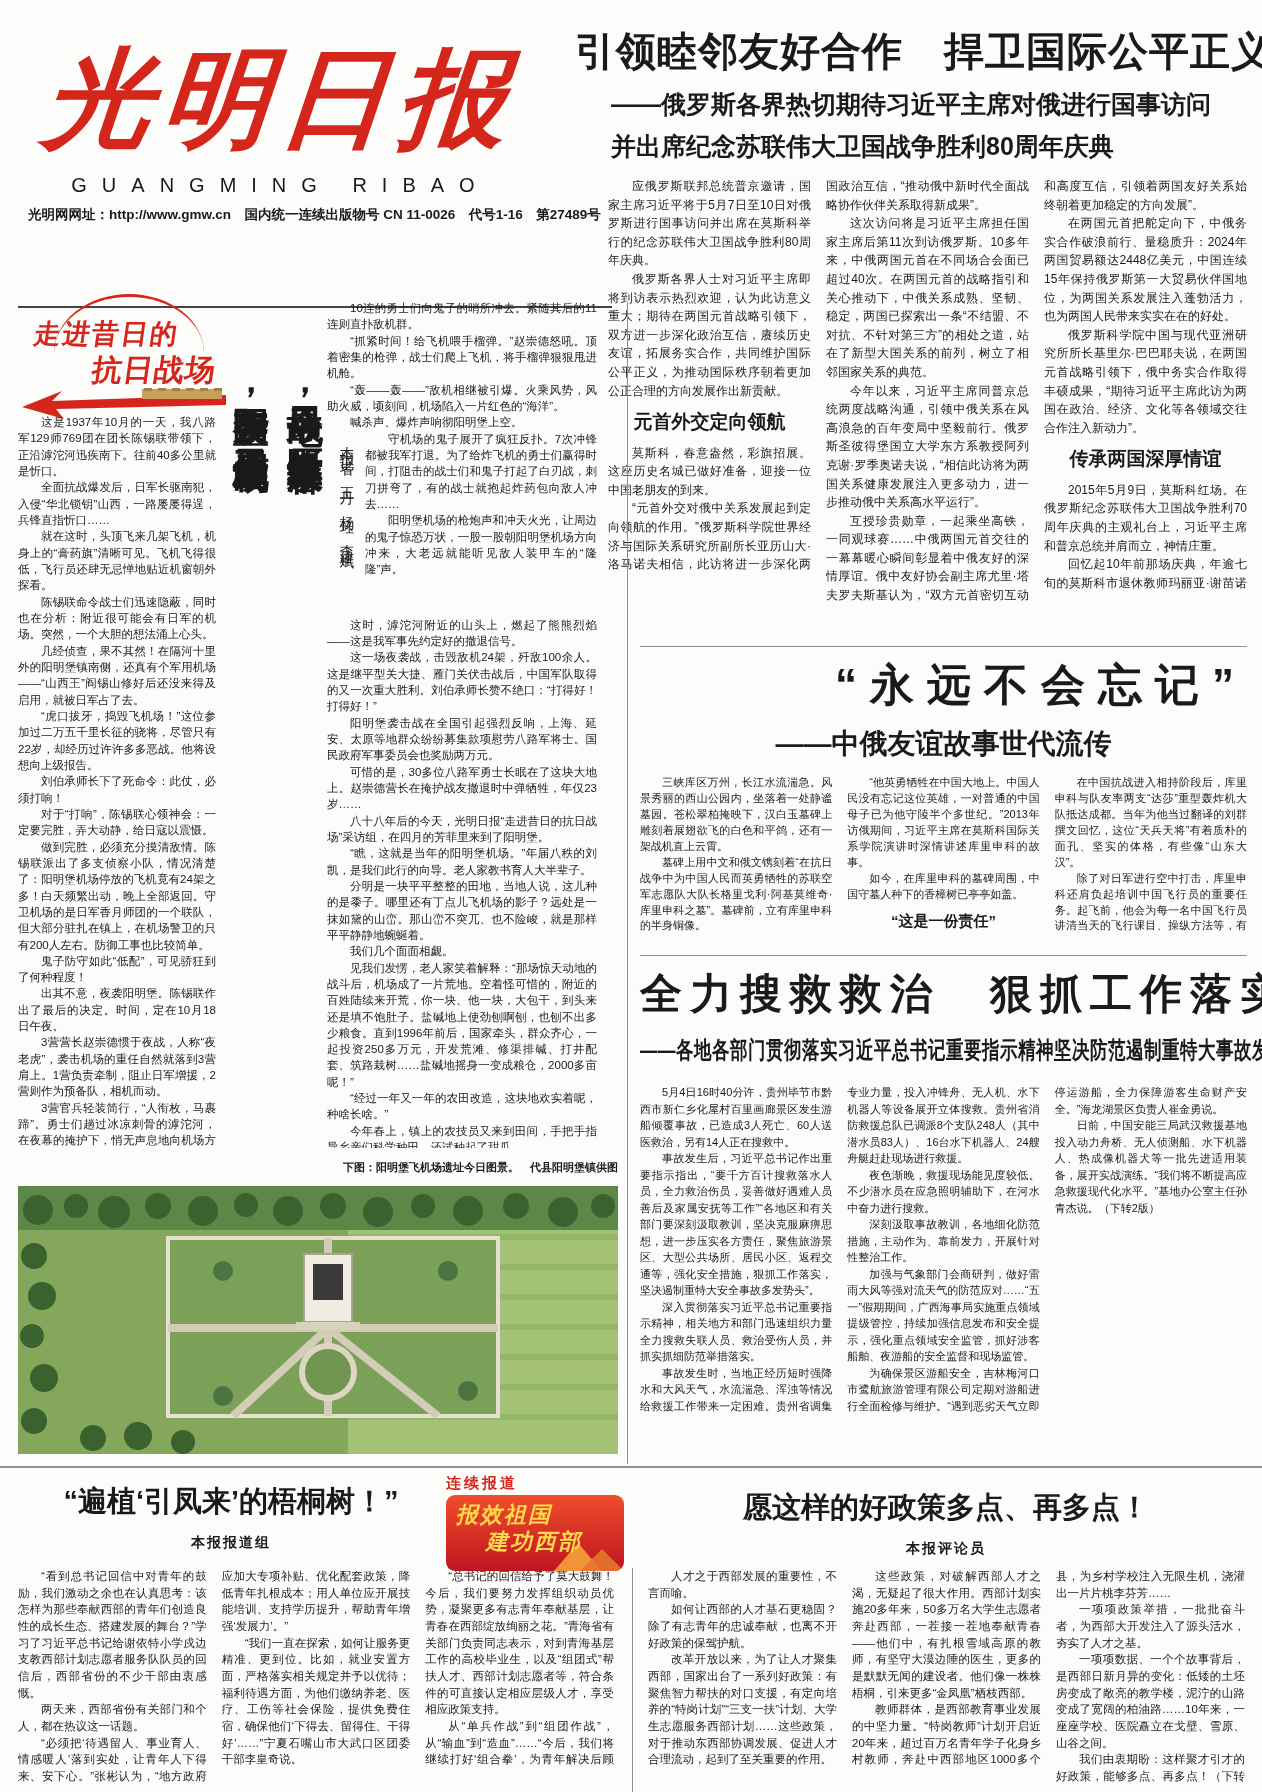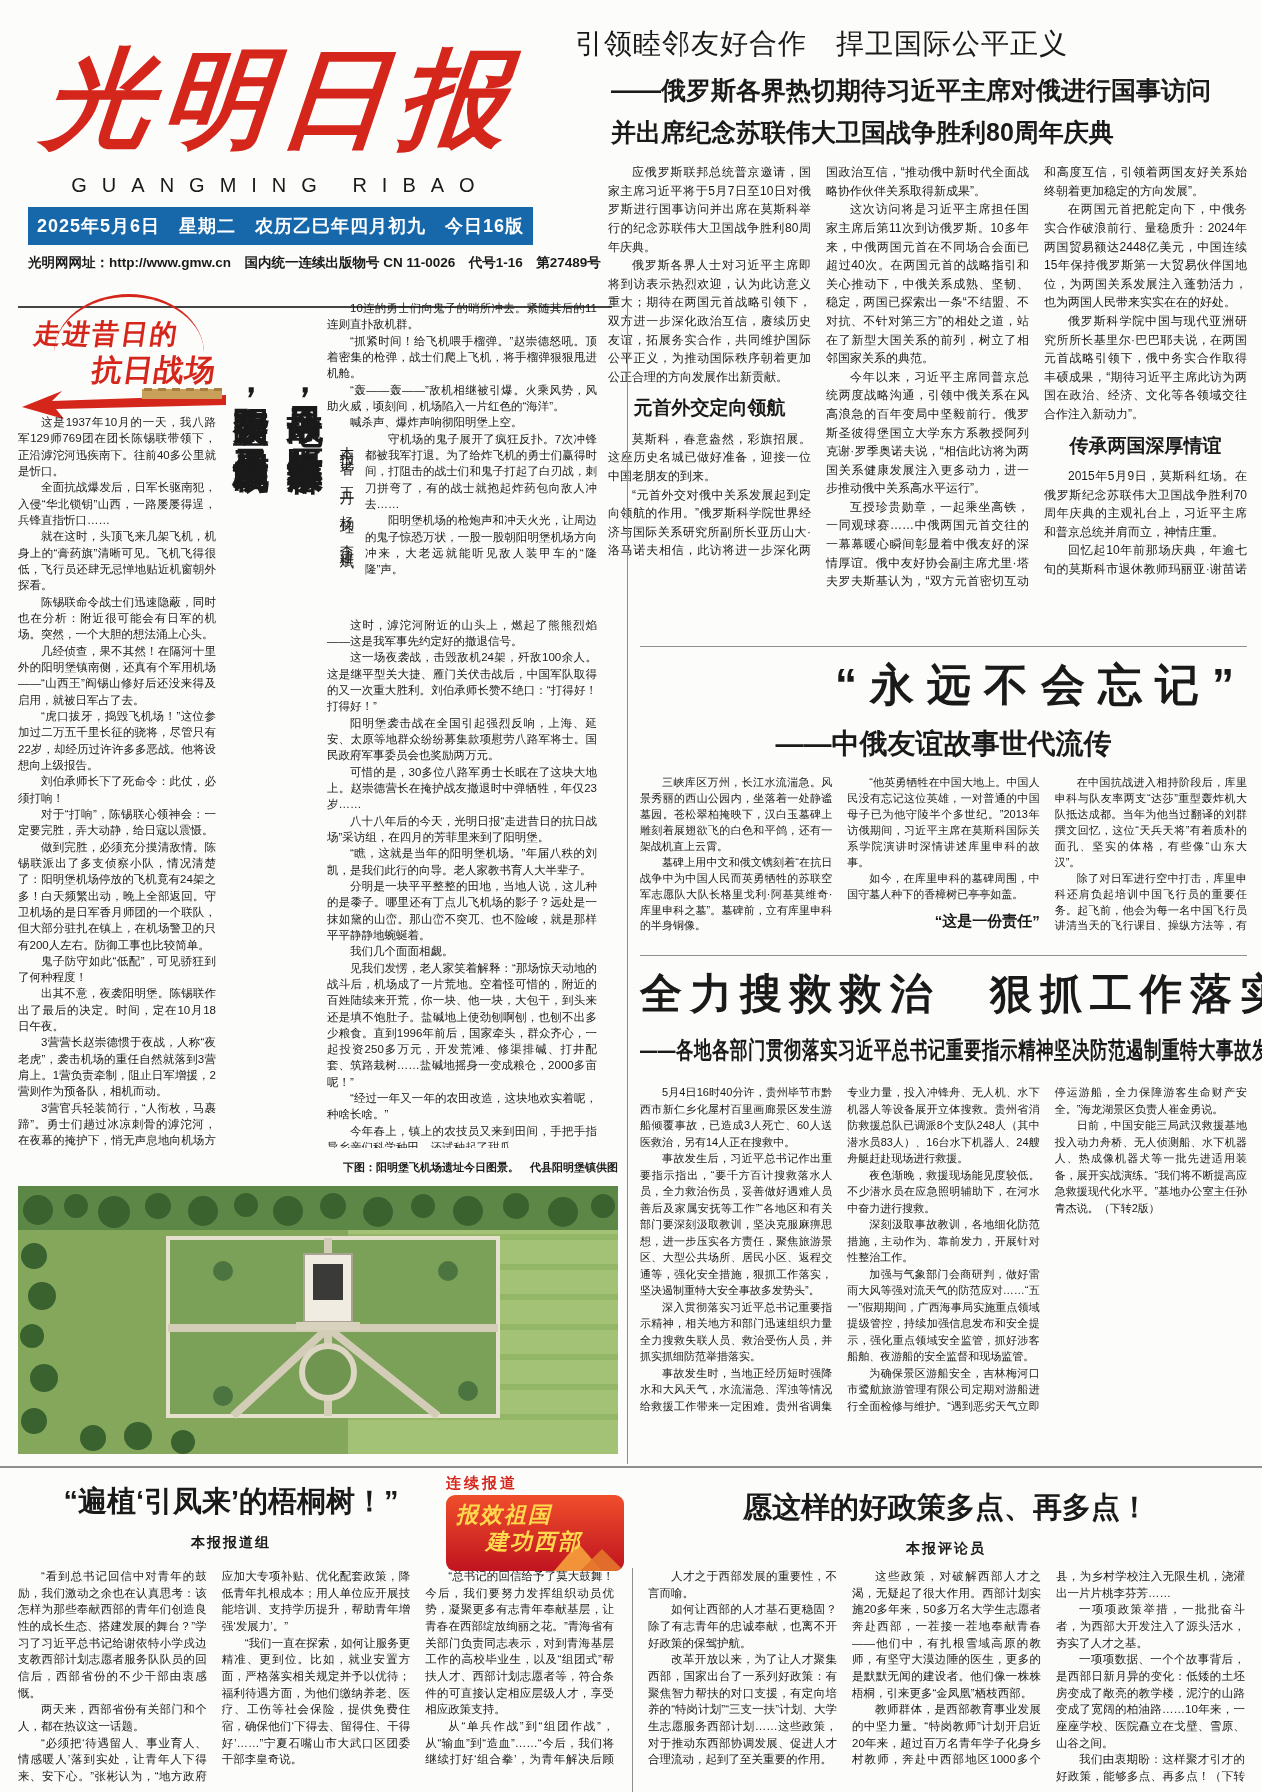--- a/index.html
+++ b/index.html
@@ -13,32 +13,32 @@
   .romanized{text-align:center;letter-spacing:15px;font-size:20px;color:#1a1a1a;margin-top:2px;}
   .datebar{margin-top:10px;background:#1768ab;color:#fff;font-weight:bold;font-size:18px;
            text-align:center;padding:7px 0;letter-spacing:1px;white-space:nowrap;}
   .pubinfo{margin-top:9px;font-size:13.5px;font-weight:bold;white-space:nowrap;width:545px;}
   
   .cols{text-align:justify;overflow:hidden;column-fill:auto;}
   .cols p{margin:0;text-indent:2em;}
   .cols h4{margin:7px 0;text-align:center;font-weight:bold;text-indent:0;}
   
   #top-article{position:absolute;left:575px;top:28px;width:672px;}
-  .top-h1{font-size:28px;font-weight:400;text-align:left;line-height:1.15;letter-spacing:1px;white-space:nowrap;}
+  .top-h1{font-size:40px;font-weight:700;text-align:left;line-height:1.15;letter-spacing:1px;white-space:nowrap;}
   .top-sub1{font-size:25px;font-weight:bold;text-align:center;margin-top:14px;white-space:nowrap;}
   .top-sub2{font-size:25px;font-weight:bold;text-align:left;padding-left:36px;margin-top:9px;white-space:nowrap;}
   .top-body{margin-top:14px;margin-left:33px;width:639px;height:428px;columns:3;column-gap:15px;
             font-size:12px;line-height:1.55;}
   .top-body h4{font-size:19px;}
   
   #remember{position:absolute;left:640px;top:656px;width:607px;}
   .rem-h{font-size:44px;font-weight:900;text-align:right;letter-spacing:13px;white-space:nowrap;}
   .rem-sub{font-size:28px;font-weight:bold;text-align:center;margin-top:10px;}
   .rem-body{margin-top:12px;height:172px;columns:3;column-gap:15px;font-size:11px;line-height:1.45;}
-  .rem-body h4{font-size:15px;text-align:right;}
+  .rem-body h4{font-size:15px;}
   
   #rescue{position:absolute;left:640px;top:966px;width:607px;}
   .res-h{font-size:42px;font-weight:900;text-align:center;letter-spacing:8px;white-space:nowrap;}
   .res-sub{font-size:17.5px;font-weight:900;text-align:center;margin-top:12px;transform:scaleY(1.35);
            transform-origin:top;white-space:nowrap;letter-spacing:.5px;}
   .res-body{margin-top:26px;height:330px;columns:3;column-gap:15px;font-size:11px;line-height:1.5;}
   
   #feature{position:absolute;left:18px;top:282px;width:600px;height:1182px;}
   .badge1{position:absolute;left:4px;top:12px;width:204px;height:126px;}
   .badge1-arc{position:absolute;left:32px;top:0;width:150px;height:56px;border-top:3px solid #d5261c;
@@ -78,21 +78,20 @@
   .bot-body p{margin:0;text-indent:2em;}
 </style>
 </head>
 <body>
 
 <div class="page">
 
   <div id="masthead">
     <div class="callig">光明日报</div>
     <div class="romanized">GUANGMING RIBAO</div>
-    <div class="datebar">2025年5月6日　星期二　农历乙巳年四月初九　今日16版</div>
     <div class="pubinfo">光明网网址：http://www.gmw.cn　国内统一连续出版物号 CN 11-0026　代号1-16　第27489号</div>
   </div>
   <div class="rule" style="left:18px;top:306px;width:594px;height:2px;background:#444;"></div>
 
   <div id="top-article">
     <div class="top-h1">引领睦邻友好合作　捍卫国际公平正义</div>
     <div class="top-sub1">——俄罗斯各界热切期待习近平主席对俄进行国事访问</div>
     <div class="top-sub2">并出席纪念苏联伟大卫国战争胜利80周年庆典</div>
     <div class="top-body cols">
         <p>应俄罗斯联邦总统普京邀请，国家主席习近平将于5月7日至10日对俄罗斯进行国事访问并出席在莫斯科举行的纪念苏联伟大卫国战争胜利80周年庆典。</p>

